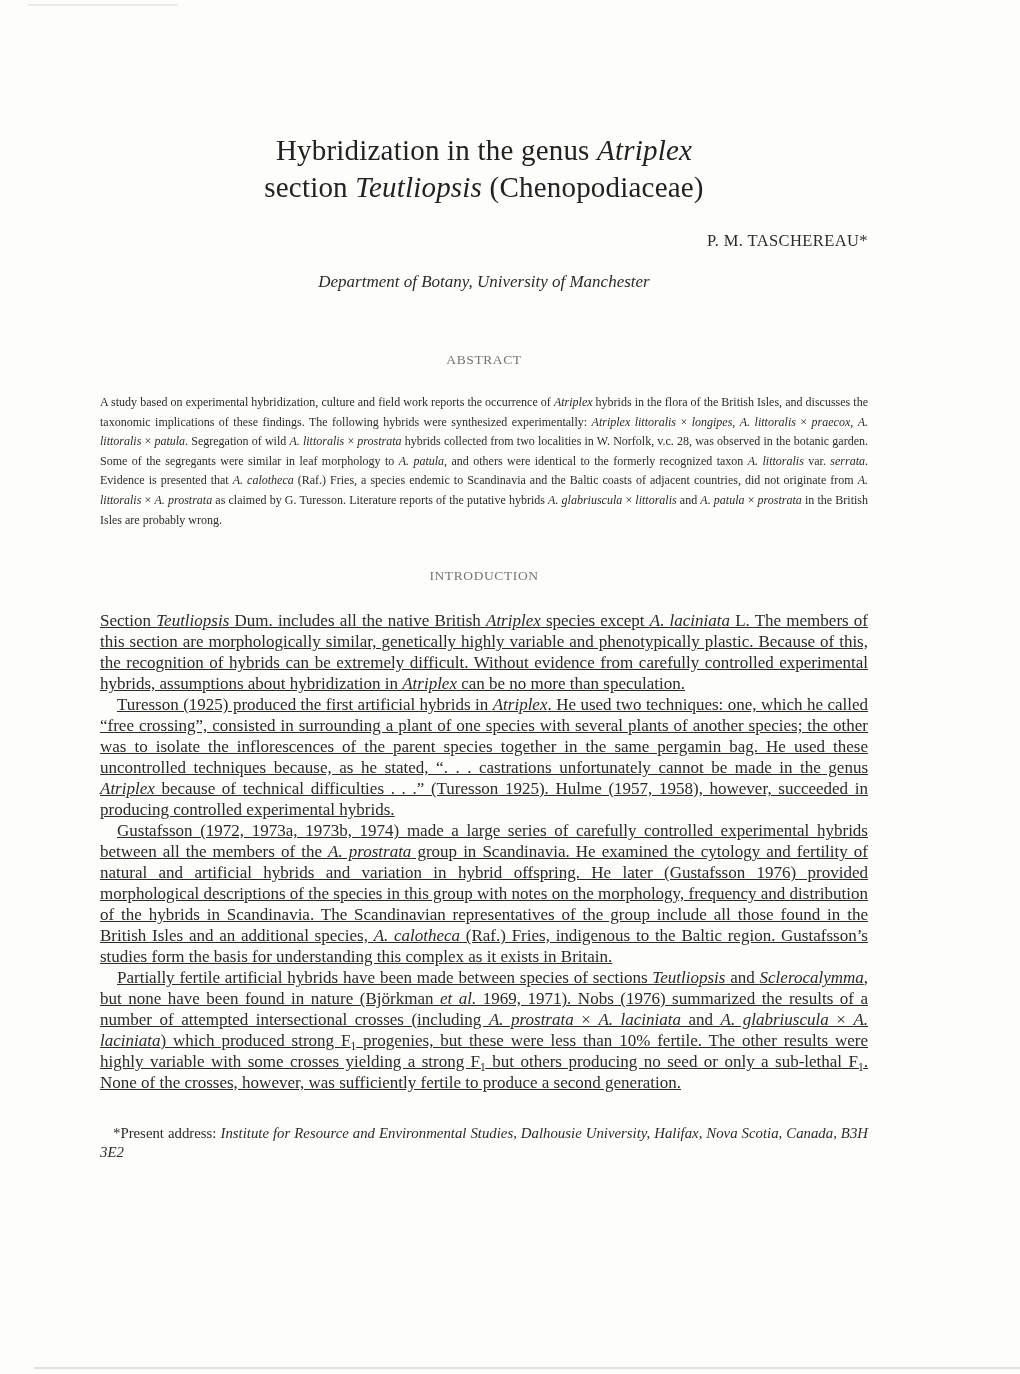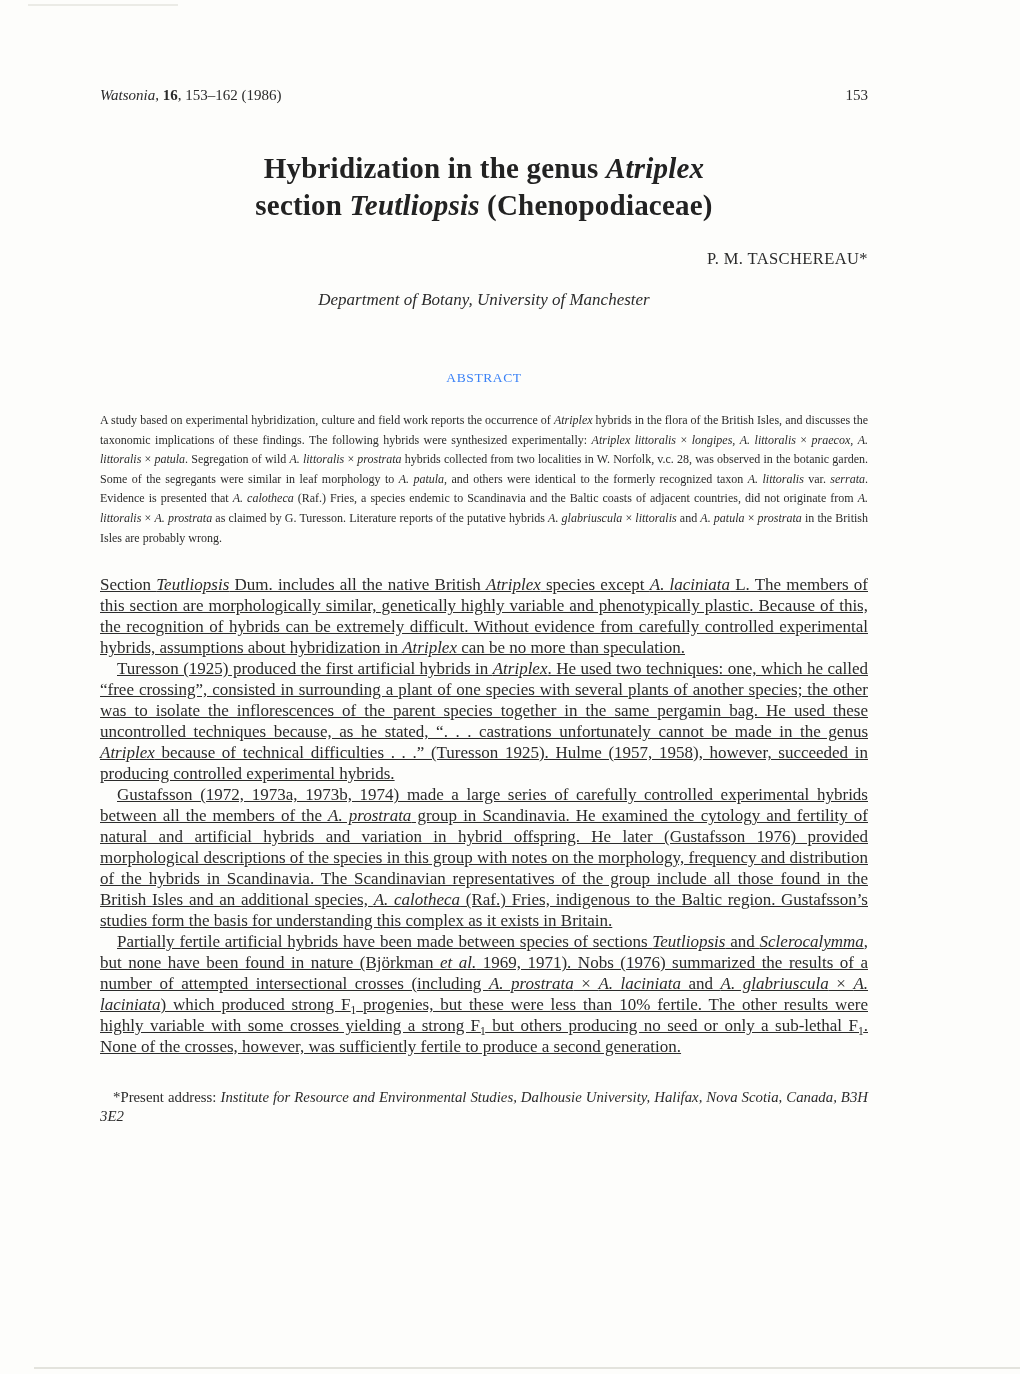--- a/index.html
+++ b/index.html
@@ -22,42 +22,42 @@
     justify-content: space-between;
     align-items: baseline;
     font-size: 15px;
     line-height: 18px;
   }
   .title {
     margin: 46px 0 0 0;
     text-align: center;
     font-size: 29px;
     line-height: 37px;
-    font-weight: bold;
+    font-weight: normal;
     color: #222;
     letter-spacing: 0.2px;
   }
   .title .title-line { display: block; }
   .author {
     margin-top: 25px;
     text-align: right;
     font-size: 16.5px;
     letter-spacing: 0.4px;
   }
   .affiliation {
     margin-top: 21px;
     text-align: center;
     font-style: italic;
     font-size: 17px;
   }
   .section-heading {
     text-align: center;
     font-size: 13.5px;
     letter-spacing: 0.6px;
-    color: #3b82f6;
+    color: #737373;
   }
   .abstract-heading { margin-top: 60px; }
   .abstract-body {
     margin: 25px 0 0 0;
     font-size: 12px;
     line-height: 19.6px;
     text-align: justify;
   }
   .intro-heading { margin-top: 38px; }
   .body-para {
@@ -82,38 +82,35 @@
   .scan-artifact.bottom { left: 34px; right: 0; bottom: 5px; height: 2px; opacity: 0.8; }
 </style>
 </head>
 <body>
 
 <div class="scan-page">
   <div class="scan-artifact top"></div>
 
   <div class="content">
 
-    <div class="running-head">
-      <span class="journal-ref"><i>Watsonia</i><span>, </span><b>16</b><span>, 153–162 (1986)</span></span>
-      <span class="page-number">153</span>
-    </div>
 
     <h1 class="title">
       <span class="title-line"><span>Hybridization in the genus </span><i>Atriplex</i></span>
       <span class="title-line"><span>section </span><i>Teutliopsis</i><span> (Chenopodiaceae)</span></span>
     </h1>
 
     <div class="author">P. M. TASCHEREAU*</div>
 
     <div class="affiliation">Department of Botany, University of Manchester</div>
 
     <div class="section-heading abstract-heading">ABSTRACT</div>
 
     <p class="abstract-body"><span>A study based on experimental hybridization, culture and field work reports the occurrence of </span><i>Atriplex</i><span> hybrids in the flora of the British Isles, and discusses the taxonomic implications of these findings. The following hybrids were synthesized experimentally: </span><i>Atriplex littoralis</i><span> × </span><i>longipes</i><span>, </span><i>A. littoralis</i><span> × </span><i>praecox</i><span>, </span><i>A. littoralis</i><span> × </span><i>patula</i><span>. Segregation of wild </span><i>A. littoralis</i><span> × </span><i>prostrata</i><span> hybrids collected from two localities in W. Norfolk, v.c. 28, was observed in the botanic garden. Some of the segregants were similar in leaf morphology to </span><i>A. patula</i><span>, and others were identical to the formerly recognized taxon </span><i>A. littoralis</i><span> var. </span><i>serrata</i><span>. Evidence is presented that </span><i>A. calotheca</i><span> (Raf.) Fries, a species endemic to Scandinavia and the Baltic coasts of adjacent countries, did not originate from </span><i>A. littoralis</i><span> × </span><i>A. prostrata</i><span> as claimed by G. Turesson. Literature reports of the putative hybrids </span><i>A. glabriuscula</i><span> × </span><i>littoralis</i><span> and </span><i>A. patula</i><span> × </span><i>prostrata</i><span> in the British Isles are probably wrong.</span></p>
 
+    <div class="section-heading intro-heading">INTRODUCTION</div>
 
     <p class="body-para first"><span>Section </span><i>Teutliopsis</i><span> Dum. includes all the native British </span><i>Atriplex</i><span> species except </span><i>A. laciniata</i><span> L. The members of this section are morphologically similar, genetically highly variable and phenotypically plastic. Because of this, the recognition of hybrids can be extremely difficult. Without evidence from carefully controlled experimental hybrids, assumptions about hybridization in </span><i>Atriplex</i><span> can be no more than speculation.</span></p>
     <p class="body-para indented"><span>Turesson (1925) produced the first artificial hybrids in </span><i>Atriplex</i><span>. He used two techniques: one, which he called “free crossing”, consisted in surrounding a plant of one species with several plants of another species; the other was to isolate the inflorescences of the parent species together in the same pergamin bag. He used these uncontrolled techniques because, as he stated, “. . . castrations unfortunately cannot be made in the genus </span><i>Atriplex</i><span> because of technical difficulties . . .” (Turesson 1925). Hulme (1957, 1958), however, succeeded in producing controlled experimental hybrids.</span></p>
     <p class="body-para indented"><span>Gustafsson (1972, 1973a, 1973b, 1974) made a large series of carefully controlled experimental hybrids between all the members of the </span><i>A. prostrata</i><span> group in Scandinavia. He examined the cytology and fertility of natural and artificial hybrids and variation in hybrid offspring. He later (Gustafsson 1976) provided morphological descriptions of the species in this group with notes on the morphology, frequency and distribution of the hybrids in Scandinavia. The Scandinavian representatives of the group include all those found in the British Isles and an additional species, </span><i>A. calotheca</i><span> (Raf.) Fries, indigenous to the Baltic region. Gustafsson’s studies form the basis for understanding this complex as it exists in Britain.</span></p>
     <p class="body-para indented"><span>Partially fertile artificial hybrids have been made between species of sections </span><i>Teutliopsis</i><span> and </span><i>Sclerocalymma</i><span>, but none have been found in nature (Björkman </span><i>et al.</i><span> 1969, 1971). Nobs (1976) summarized the results of a number of attempted intersectional crosses (including </span><i>A. prostrata</i><span> × </span><i>A. laciniata</i><span> and </span><i>A. glabriuscula</i><span> × </span><i>A. laciniata</i><span>) which produced strong F</span><sub>1</sub><span> progenies, but these were less than 10% fertile. The other results were highly variable with some crosses yielding a strong F</span><sub>1</sub><span> but others producing no seed or only a sub-lethal F</span><sub>1</sub><span>. None of the crosses, however, was sufficiently fertile to produce a second generation.</span></p>
 
     <div class="footnote"><span>*Present address: </span><i>Institute for Resource and Environmental Studies, Dalhousie University, Halifax, Nova Scotia, Canada, B3H 3E2</i></div>
 
   </div>
 

